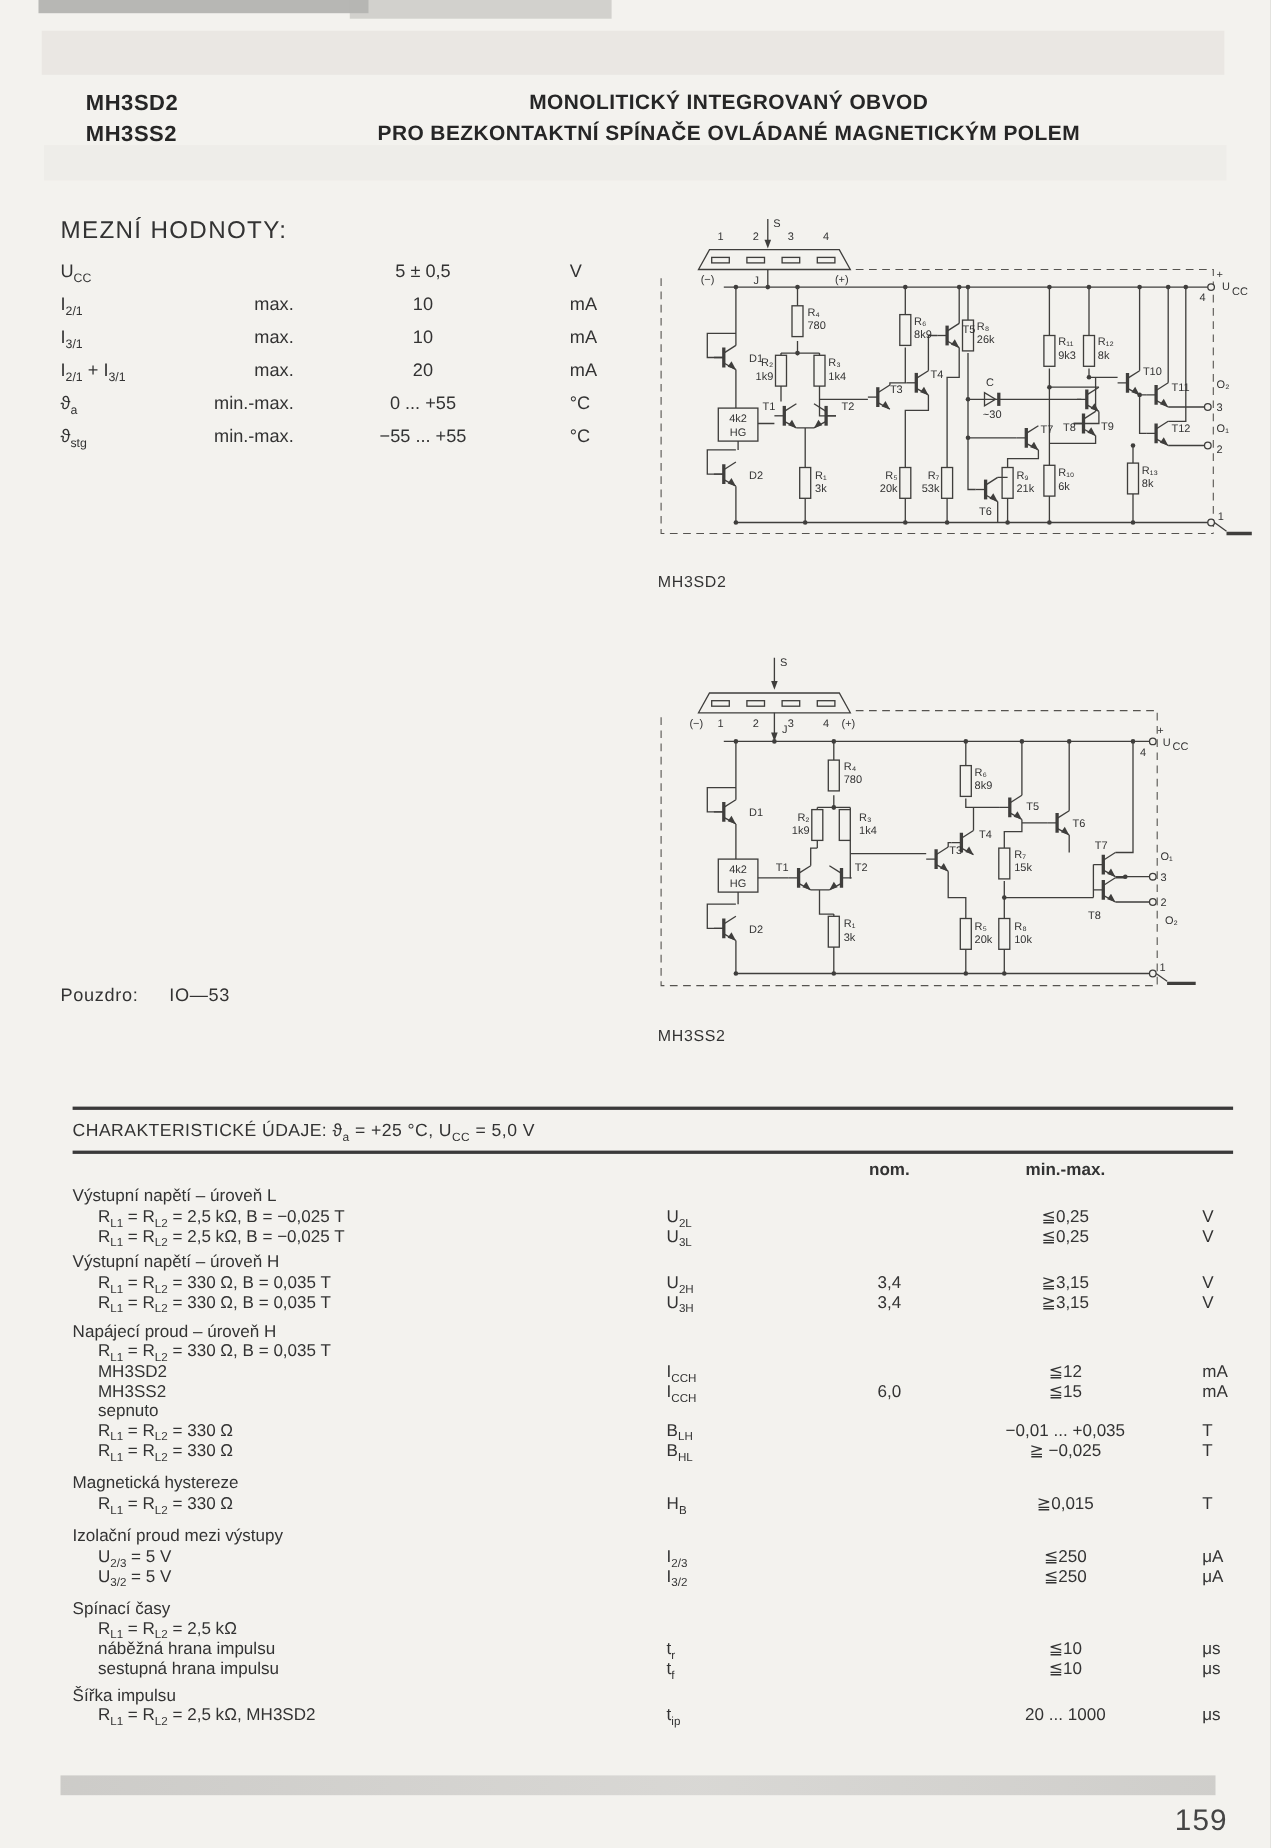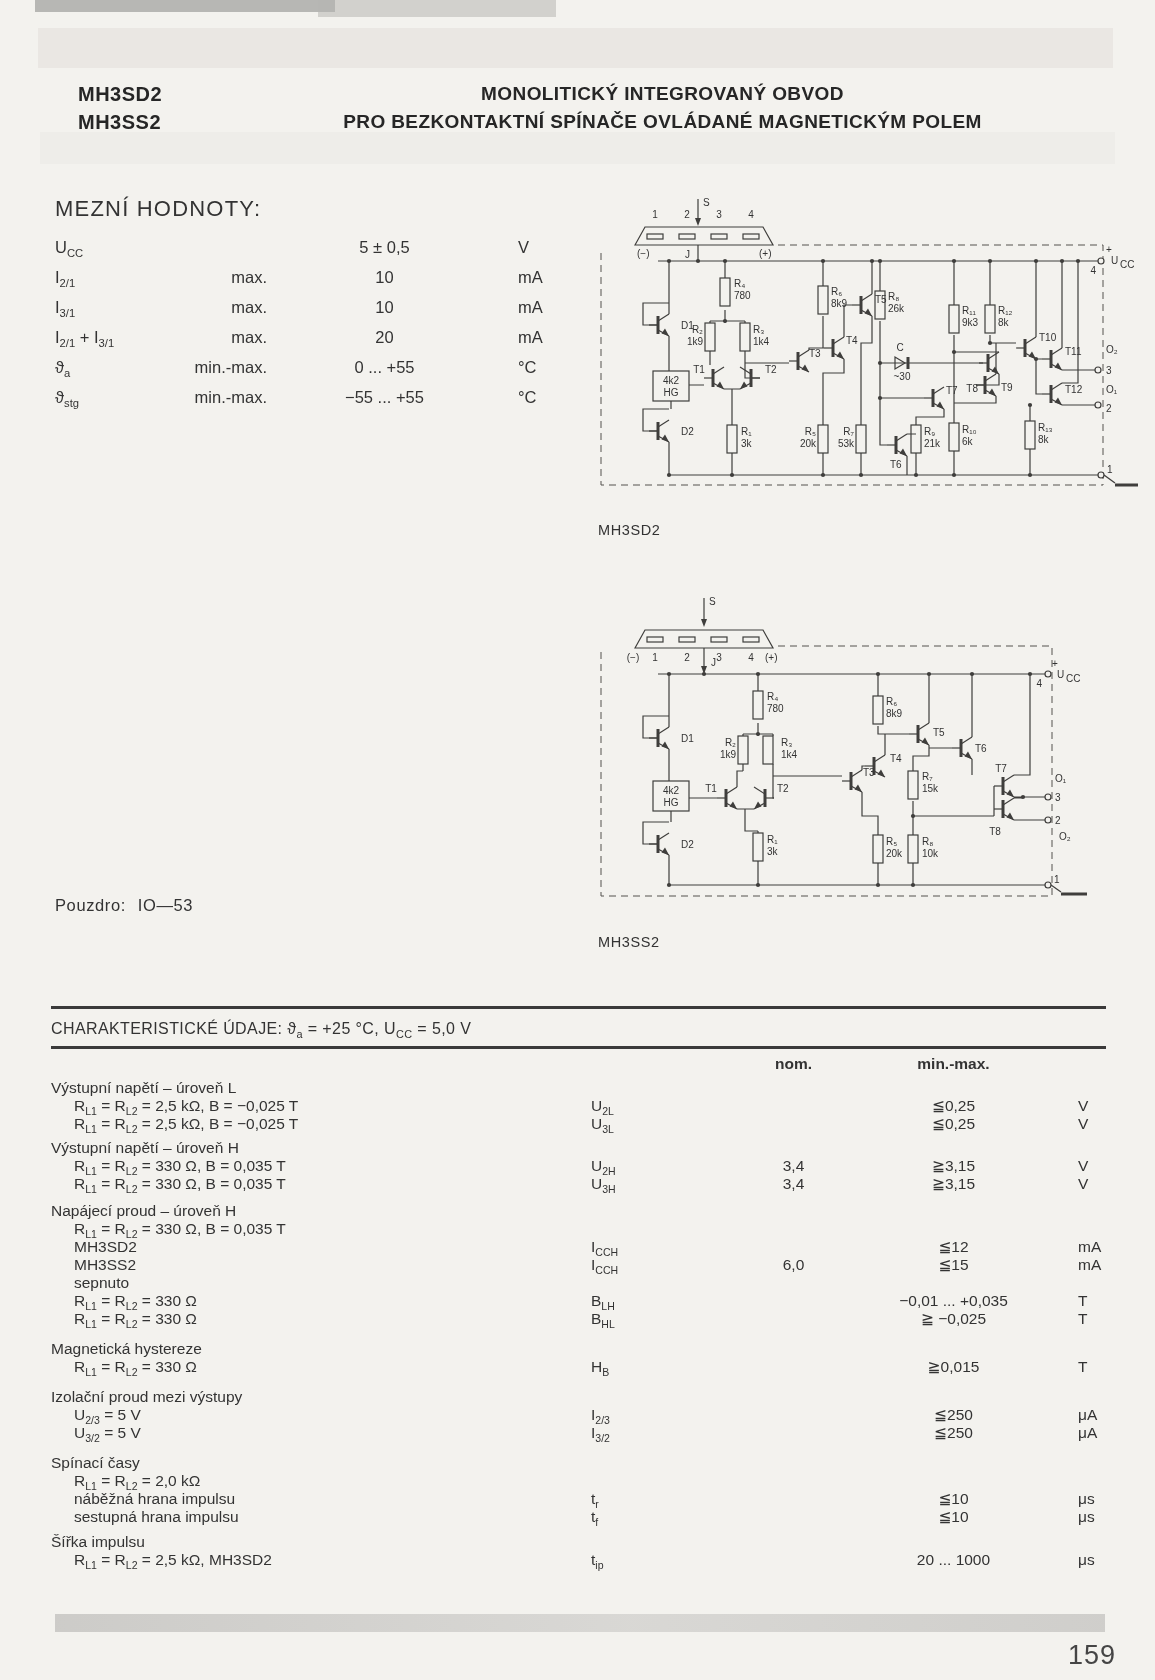--- a/index.html
+++ b/index.html
@@ -21,23 +21,23 @@
   sub{font-size:68%;line-height:0;}
   
   svg.schem{position:absolute;}
   svg.schem .w{stroke:#3f3e3c;stroke-width:1.2;fill:none;}
   svg.schem .bold{stroke-width:3;}
   svg.schem .dash{stroke:#55534f;stroke-width:1;fill:none;stroke-dasharray:7 5;}
   svg.schem text{fill:#333;font-family:"Liberation Sans",sans-serif;font-size:10px;}
   svg.schem .dt{fill:#3f3e3c;stroke:none;}
   svg.schem .pin{fill:#f3f2ee;stroke:#3f3e3c;stroke-width:1.2;}
   .fig-cap{position:absolute;font-size:14.5px;letter-spacing:.6px;color:#333;}
-  .pouzdro{position:absolute;left:55px;top:896px;font-size:16.5px;letter-spacing:.6px;color:#333;display:flex;gap:12px;}
+  .pouzdro{position:absolute;left:55px;top:896px;font-size:16.5px;letter-spacing:.6px;color:#333;display:flex;gap:28px;}
   
-  .chartbl{position:absolute;left:51px;top:1006px;width:1055px;font-size:15.5px;color:#333;}
+  .chartbl{position:absolute;left:66px;top:1006px;width:1055px;font-size:15.5px;color:#333;}
   .rule1{height:3px;background:#3a3a3a;margin-bottom:11px;}
   .rule2{height:2.5px;background:#3a3a3a;margin-top:6px;}
   .chead{font-size:16px;letter-spacing:.4px;height:20px;}
   .crow{display:flex;height:18px;align-items:baseline;}
   .crow .desc{width:530px;}
   .crow .desc.ind{padding-left:23px;box-sizing:border-box;}
   .crow .sym{width:155px;padding-left:10px;box-sizing:border-box;}
   .crow .nom{width:115px;text-align:center;}
   .crow .mm{width:205px;text-align:center;}
   .crow .unit{flex:1;padding-left:22px;box-sizing:border-box;}
@@ -533,21 +533,21 @@
         <span class="sym"><span>I</span><sub>3/2</sub></span>
         <span class="nom"></span>
         <span class="mm">≦250</span>
         <span class="unit">μA</span>
       </div>
 
     <div class="crow mt8">
         <span class="desc">Spínací časy</span>
       </div>
     <div class="crow">
-        <span class="desc ind"><span>R</span><sub>L1</sub><span> = R</span><sub>L2</sub><span> = 2,0 kΩ</span></span>
+        <span class="desc ind"><span>R</span><sub>L1</sub><span> = R</span><sub>L2</sub><span> = 2,5 kΩ</span></span>
         <span class="sym"></span>
         <span class="nom"></span>
         <span class="mm"></span>
         <span class="unit"></span>
       </div>
     <div class="crow">
         <span class="desc ind"><span>náběžná hrana impulsu</span></span>
         <span class="sym"><span>t</span><sub>r</sub></span>
         <span class="nom"></span>
         <span class="mm">≦10</span>

